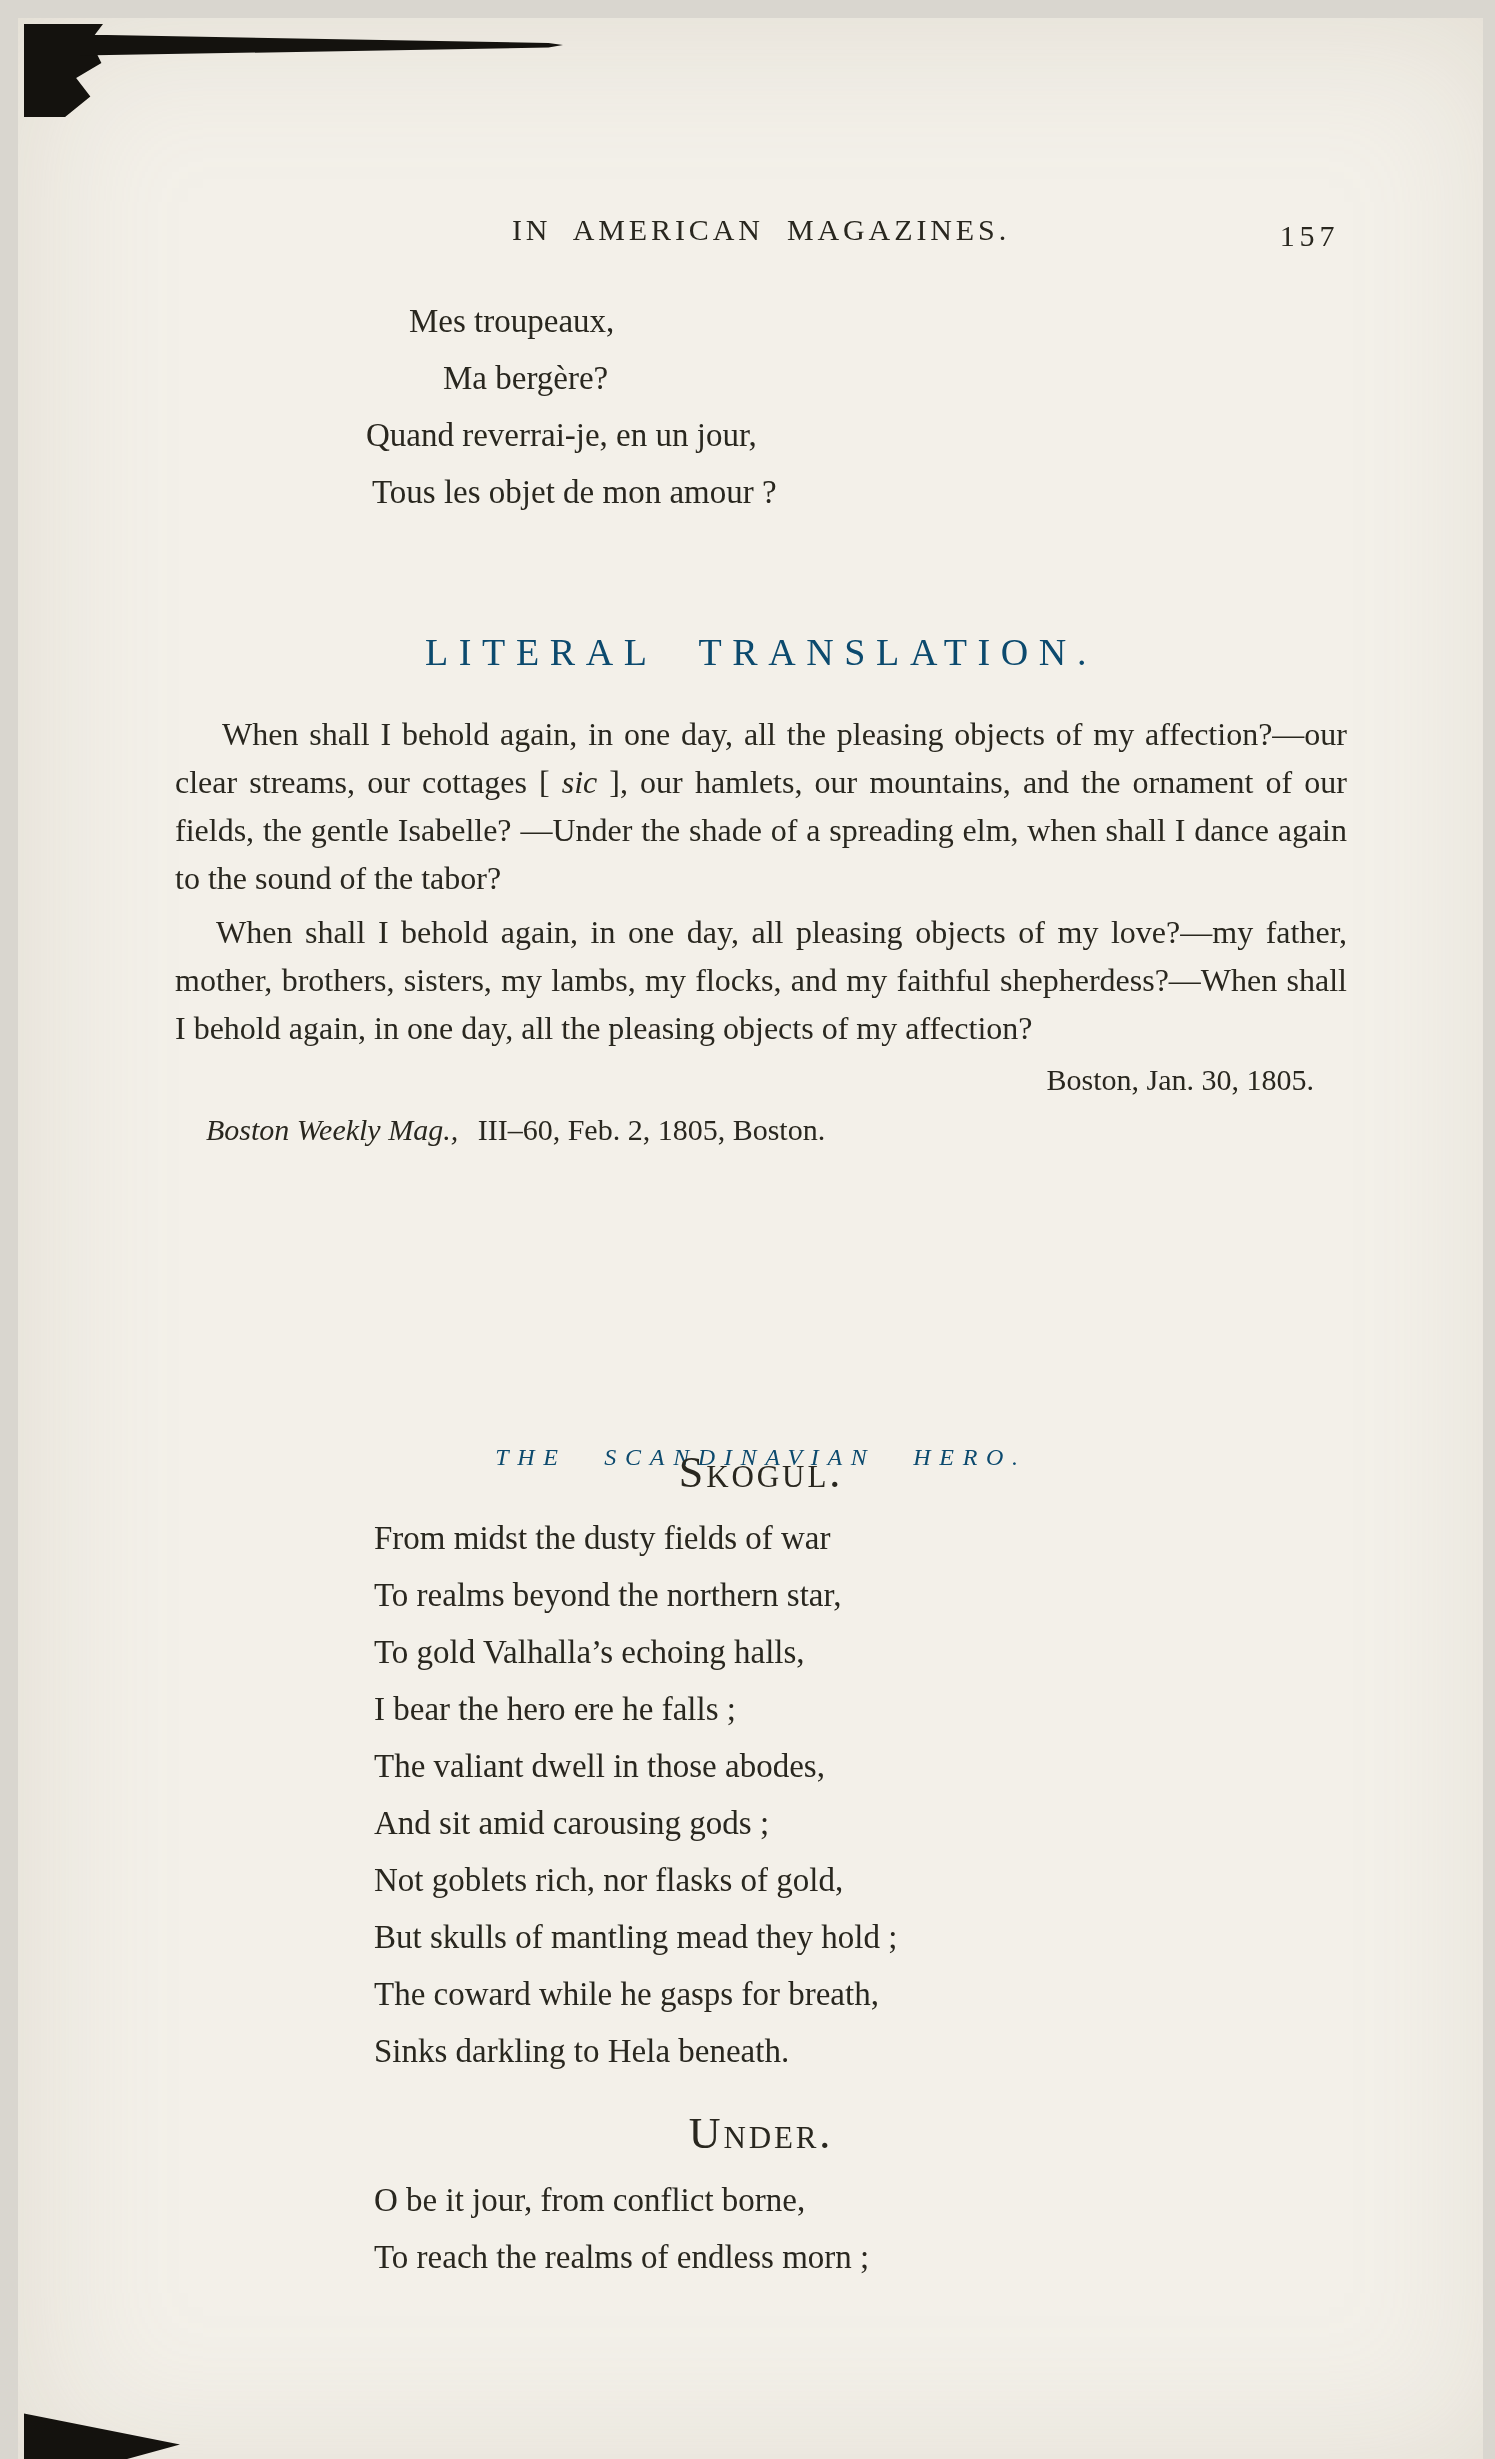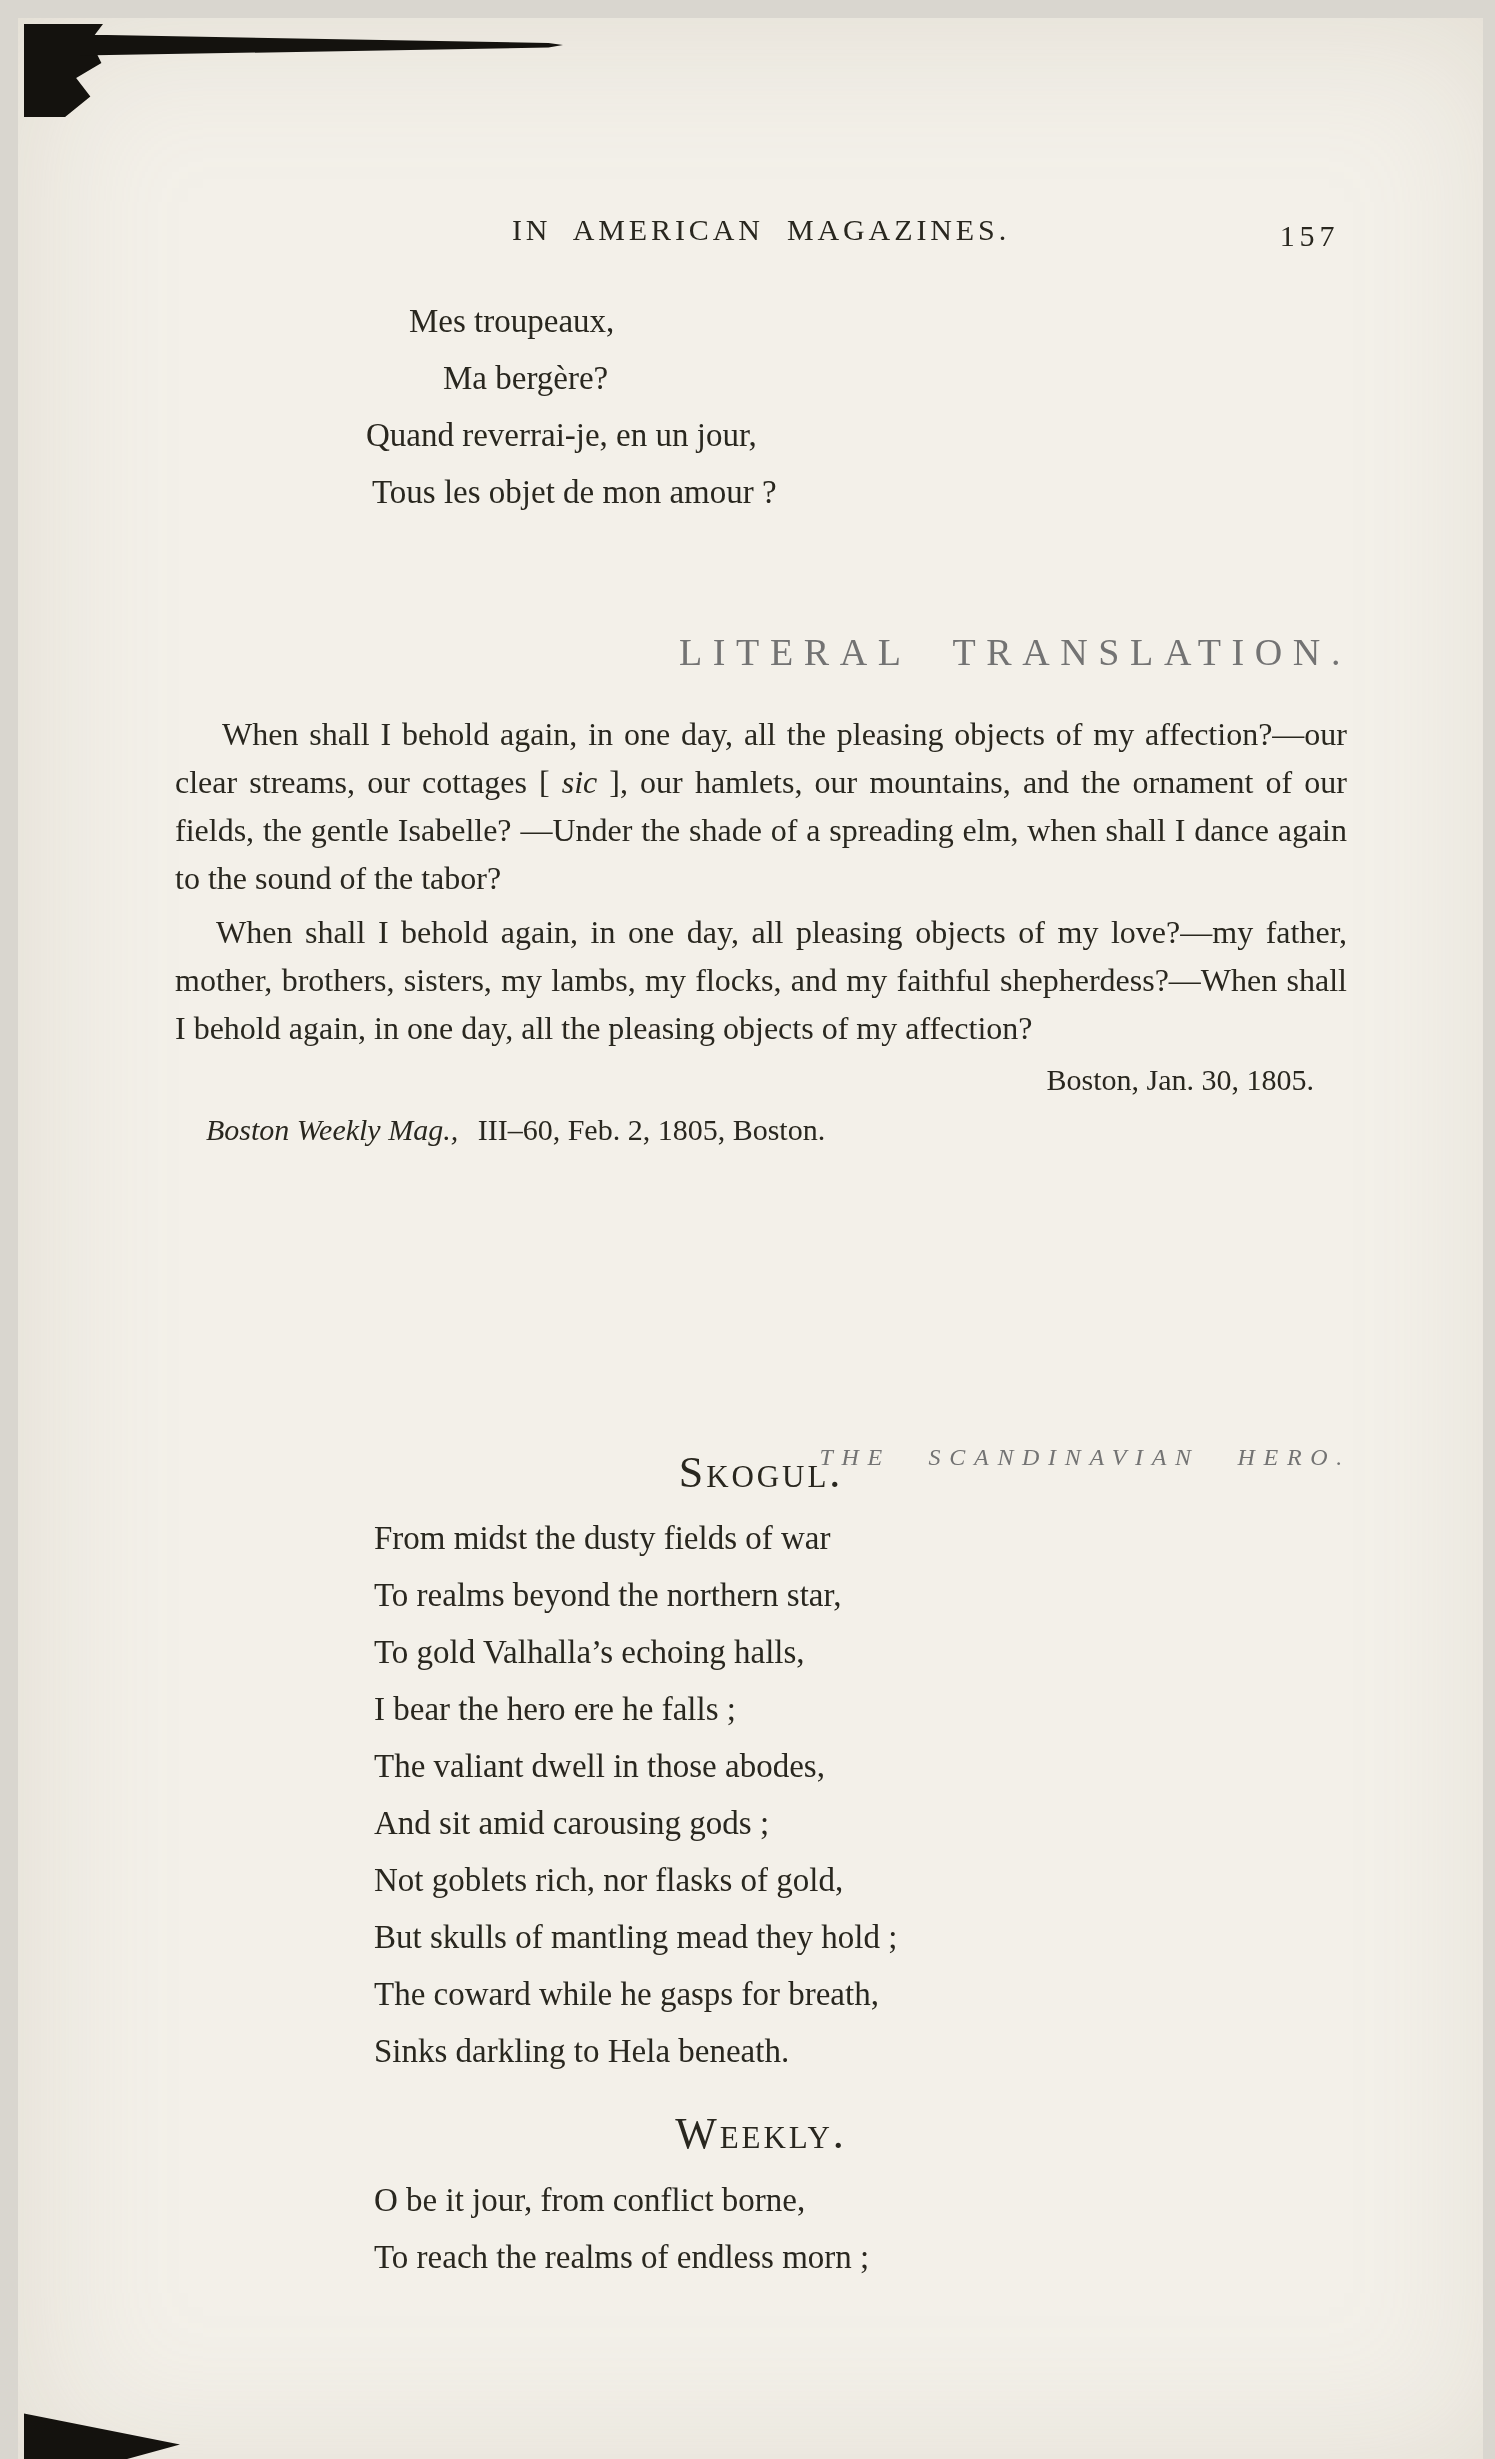--- a/index.html
+++ b/index.html
@@ -45,21 +45,21 @@
     font-size:33px; line-height:51px;
   }
   .fv-0 { margin-left:238px; }
   .fv-1 { margin-left:272px; }
   .fv-2 { margin-left:195px; }
   .fv-3 { margin-left:201px; }
 
   
   .section-heading {
     position:absolute; left:147px; width:1180px;
-    text-align:right; font-weight:normal; color:#737373;
+    text-align:center; font-weight:normal; color:#0c4a6e;
   }
   .lit-heading  { top:606px;  font-size:38px; letter-spacing:10.6px; word-spacing:23px; }
   .hero-heading { top:1420px; font-size:24px; letter-spacing:8.7px;  word-spacing:23px;font-style:italic; }
 
   
   .translation-body {
     position:absolute; top:680px; left:145px; width:1184px;
     font-size:32px; line-height:48px; text-align:justify;
   }
   .para.indent { text-indent:41px; }
@@ -120,21 +120,21 @@
       <div class="poem-line">To realms beyond the northern star,</div>
       <div class="poem-line">To gold Valhalla’s echoing halls,</div>
       <div class="poem-line">I bear the hero ere he falls ;</div>
       <div class="poem-line">The valiant dwell in those abodes,</div>
       <div class="poem-line">And sit amid carousing gods ;</div>
       <div class="poem-line">Not goblets rich, nor flasks of gold,</div>
       <div class="poem-line">But skulls of mantling mead they hold ;</div>
       <div class="poem-line">The coward while he gasps for breath,</div>
       <div class="poem-line">Sinks darkling to Hela beneath.</div>
     </div>
-    <div class="speaker harold">Weekly.</div>
+    <div class="speaker harold">Under.</div>
     <div class="poem">
       <div class="poem-line">O be it jour, from conflict borne,</div>
       <div class="poem-line">To reach the realms of endless morn ;</div>
     </div>
   </div>
 
 </div>
 
 
 </body></html>

